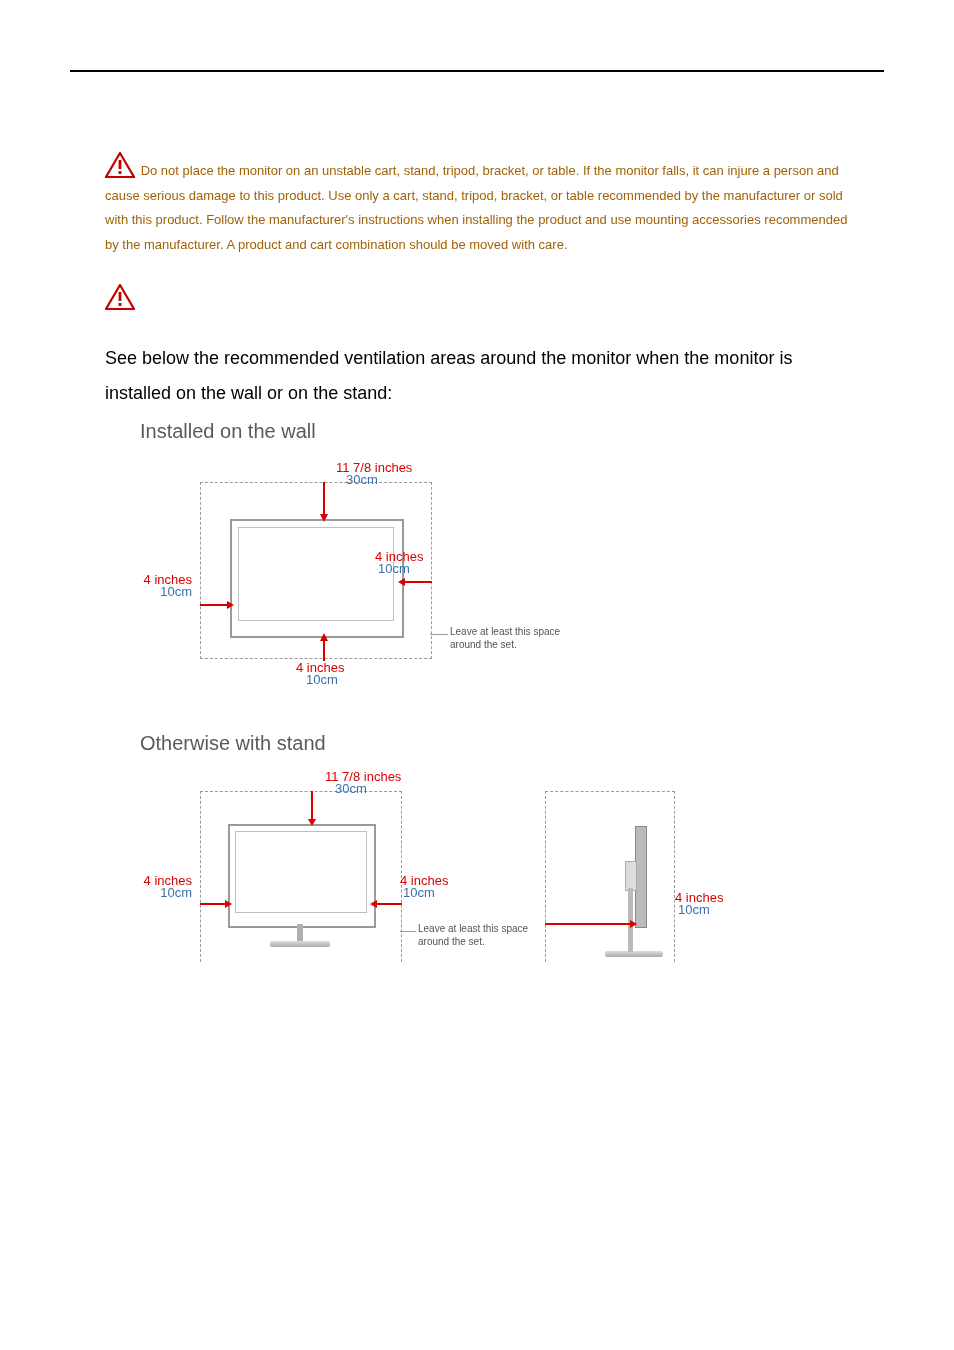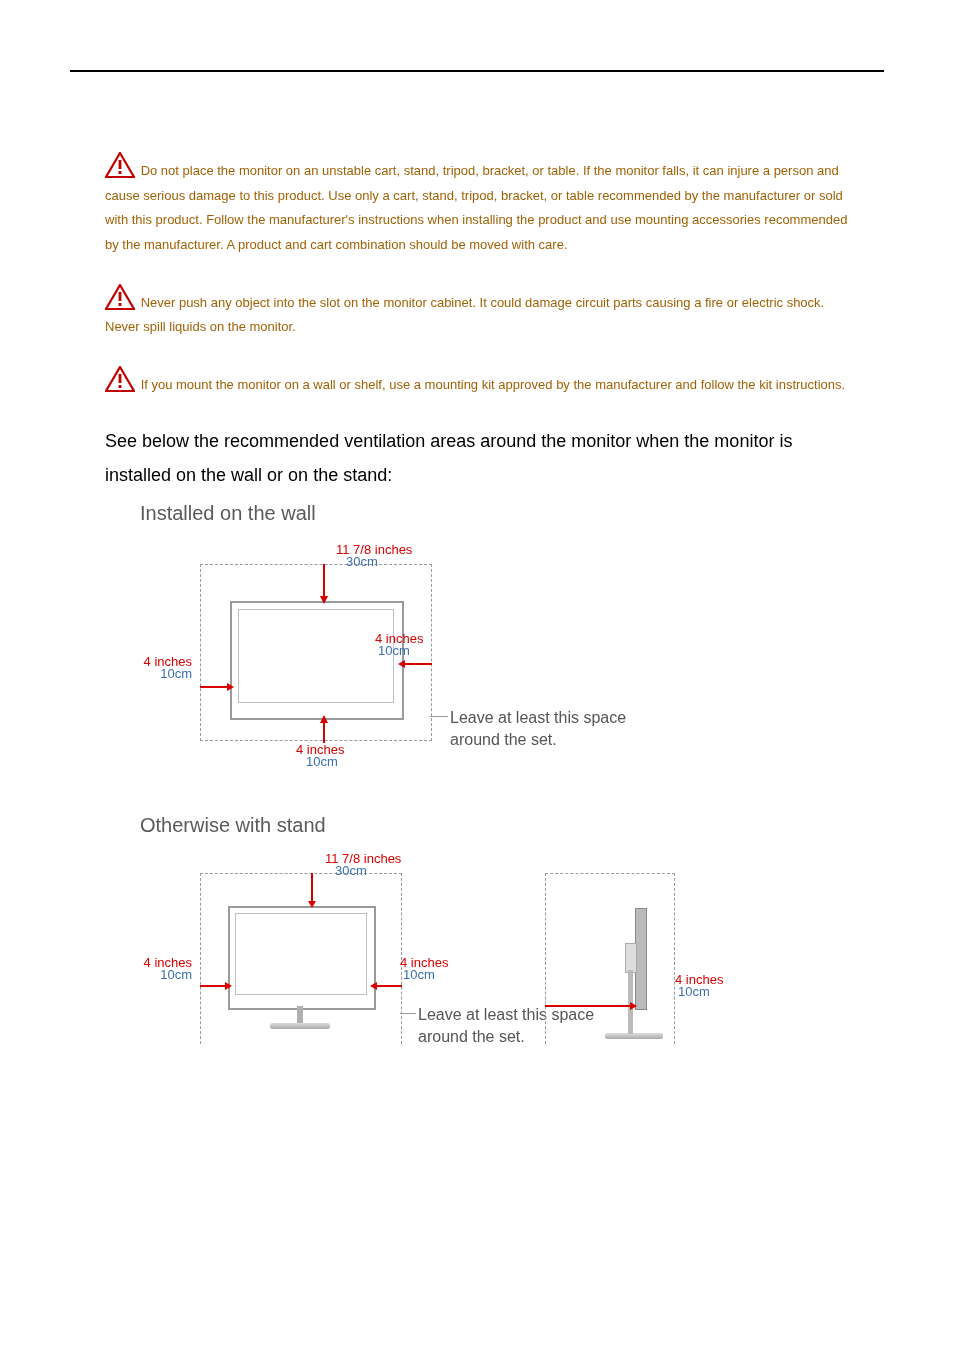--- a/index.html
+++ b/index.html
@@ -69,21 +69,21 @@
     position: absolute;
     font-size: 13px;
     line-height: 1.15;
     text-align: center;
     white-space: nowrap;
   }
   .dim-red { color: #d90000; }
   .dim-blue { color: #3a6fb0; text-align: center; }
   .note-label {
     position: absolute;
-    font-size: 16px;
+    font-size: 10px;
     color: #555;
     line-height: 1.35;
   }
   .leader {
     position: absolute;
     height: 1px;
     background: #9a9a9a;
   }
   .stand-bar {
     position: absolute;
@@ -125,34 +125,23 @@
   </div>
 
   <div class="warn-block">
     <span class="warn-icon">
       <svg width="30" height="26" viewBox="0 0 30 26">
         <path d="M15 1 L29 25 L1 25 Z" fill="none" stroke="#c20000" stroke-width="2.2"></path>
         <rect x="13.6" y="8" width="2.8" height="9" fill="#c20000"></rect>
         <rect x="13.6" y="19" width="2.8" height="3" fill="#c20000"></rect>
       </svg>
     </span>
-    <span>Never push any object into the slot on the monitor cabinet. It could damage circuit parts causing a fire or electric shock. Never spill liquids on the monitor.</span>
-  </div>
-
-
-  <div class="warn-block">
-    <span class="warn-icon">
-      <svg width="30" height="26" viewBox="0 0 30 26">
-        <path d="M15 1 L29 25 L1 25 Z" fill="none" stroke="#c20000" stroke-width="2.2"></path>
-        <rect x="13.6" y="8" width="2.8" height="9" fill="#c20000"></rect>
-        <rect x="13.6" y="19" width="2.8" height="3" fill="#c20000"></rect>
-      </svg>
-    </span>
-    <span>If you mount the monitor on a wall or shelf, use a mounting kit approved by the manufacturer and follow the kit instructions.</span>
-  </div>
+  </div>
+
+
 
 
   <div class="intro-line">See below the recommended ventilation areas around the monitor when the monitor is installed on the wall or on the stand:</div>
 
   <div class="diag-wrap">
     <div class="diag-title">Installed on the wall</div>
     <div class="diag" style="height:235px;">
 
       <div class="outer-dash" style="left:70px; top:25px; width:230px; height:175px;"></div>
 

